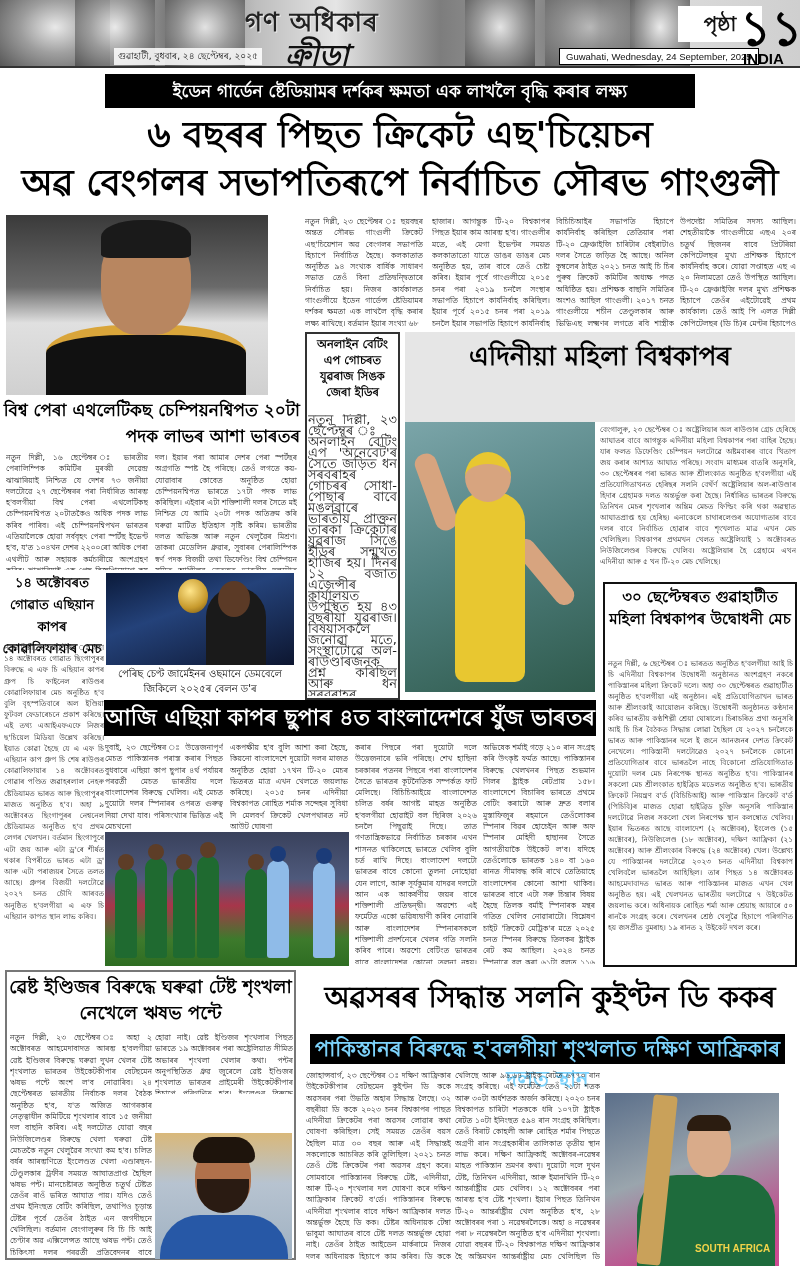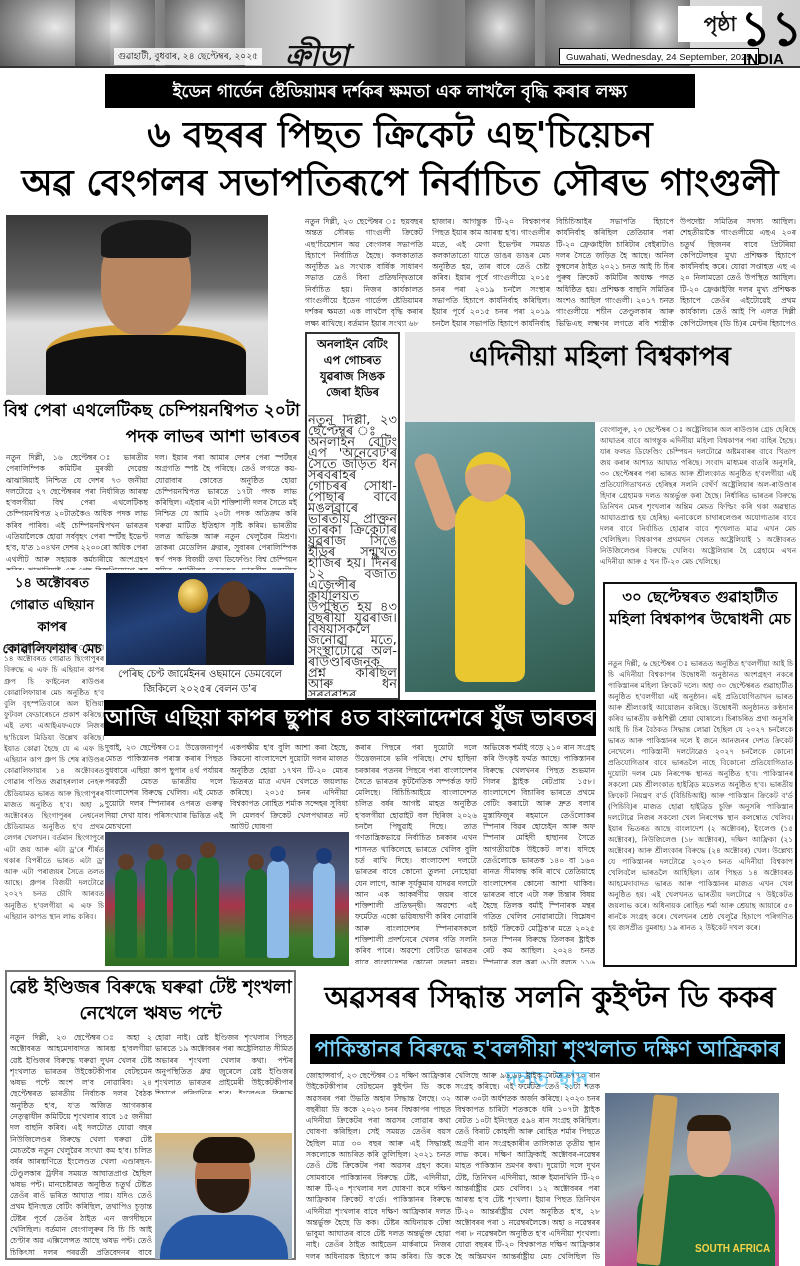--- a/index.html
+++ b/index.html
@@ -100,20 +100,21 @@
 </head>
 <body>
 
 <div class="abs masthead">
   <div class="photo" style="left:0;width:110px;"></div>
   <div class="photo" style="left:75px;width:80px;"></div>
   <div class="photo" style="left:165px;width:80px;"></div>
   <div class="photo" style="left:465px;width:70px;"></div>
   <div class="photo" style="left:545px;width:90px;opacity:.6;"></div>
   <div class="photo" style="left:630px;width:60px;"></div>
+  <div class="brand">গণ অধিকাৰ</div>
   <div class="brand-script">ক্ৰীড়া</div>
   <div class="date-as">গুৱাহাটী, বুধবাৰ, ২৪ ছেপ্টেম্বৰ, ২০২৫</div>
   <div class="date-en">Guwahati, Wednesday, 24 September, 2025</div>
   <div class="page-box">পৃষ্ঠা</div>
   <div class="page-num">১১</div>
   <div class="india">INDIA</div>
 </div>
 
 <div class="abs kicker">ইডেন গাৰ্ডেন ষ্টেডিয়ামৰ দৰ্শকৰ ক্ষমতা এক লাখলৈ বৃদ্ধি কৰাৰ লক্ষ্য</div>
 <div class="abs headline hl1">৬ বছৰৰ পিছত ক্ৰিকেট এছ'চিয়েচন</div>

